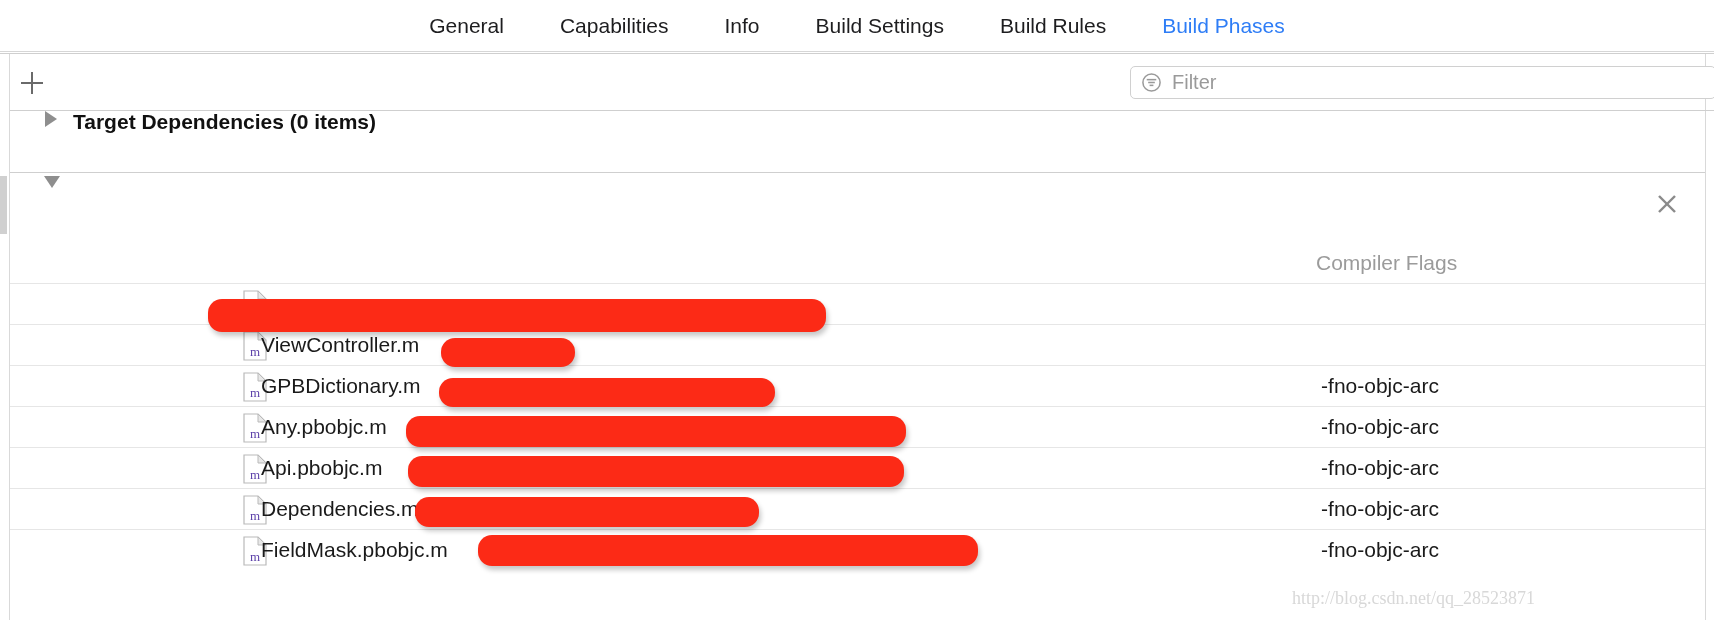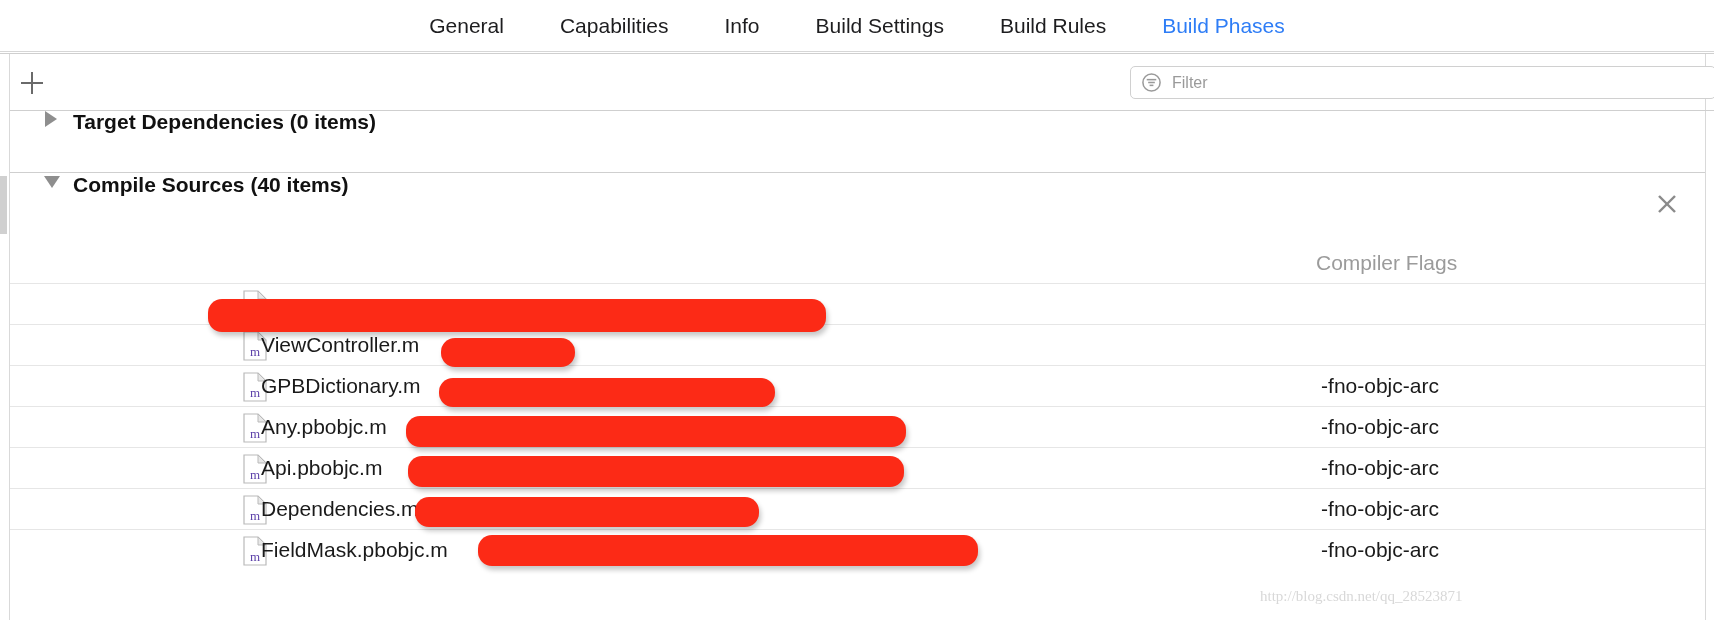--- a/index.html
+++ b/index.html
@@ -107,21 +107,21 @@
     border: 1px solid #d0d0d0;
     border-radius: 5px;
     background: #fff;
     display: flex;
     align-items: center;
     padding-left: 10px;
     box-sizing: border-box;
   }
   .filter-icon { width: 21px; height: 21px; flex: 0 0 auto; }
   .filter-placeholder {
-    font-size: 16px;
+    font-size: 20px;
     color: #9a9a9a;
     margin-left: 10px;
     user-select: none;
   }
 
   
   .section-header {
     position: relative;
     height: 62px;
     display: flex;
@@ -241,23 +241,23 @@
     position: absolute;
     background: #FC2A16;
     border-radius: 14px;
     box-shadow: 2px 4px 5px rgba(0,0,0,0.22);
     z-index: 20;
   }
 
   
   .watermark {
     position: absolute;
-    left: 1260px;
+    left: 1292px;
     top: 534px;
-    font-size: 15px;
+    font-size: 18px;
     color: #d8d8d8;
     font-family: "Liberation Serif", serif;
     white-space: nowrap;
     z-index: 5;
     user-select: none;
   }
 </style>
 </head>
 <body>
 
@@ -301,21 +301,20 @@
         <div class="tri-right"></div>
       </div>
     <div class="section-title">Target Dependencies (0 items)</div>
   </div>
   <div class="section-rule" style="top:118px;"></div>
 
   <div class="section-header" style="top:119px;position:absolute;left:10px;right:9px;">
     <div class="disclosure">
         <div class="tri-down"></div>
       </div>
-    <div class="section-title">Compile Sources (40 items)</div>
     <div class="close-x">
       <svg width="26" height="26" viewBox="0 0 26 26">
         <line x1="5" y1="5" x2="21" y2="21" stroke="#8a8a8a" stroke-width="2.4"></line>
         <line x1="21" y1="5" x2="5" y2="21" stroke="#8a8a8a" stroke-width="2.4"></line>
       </svg>
     </div>
   </div>
 
   <div class="table">
 

